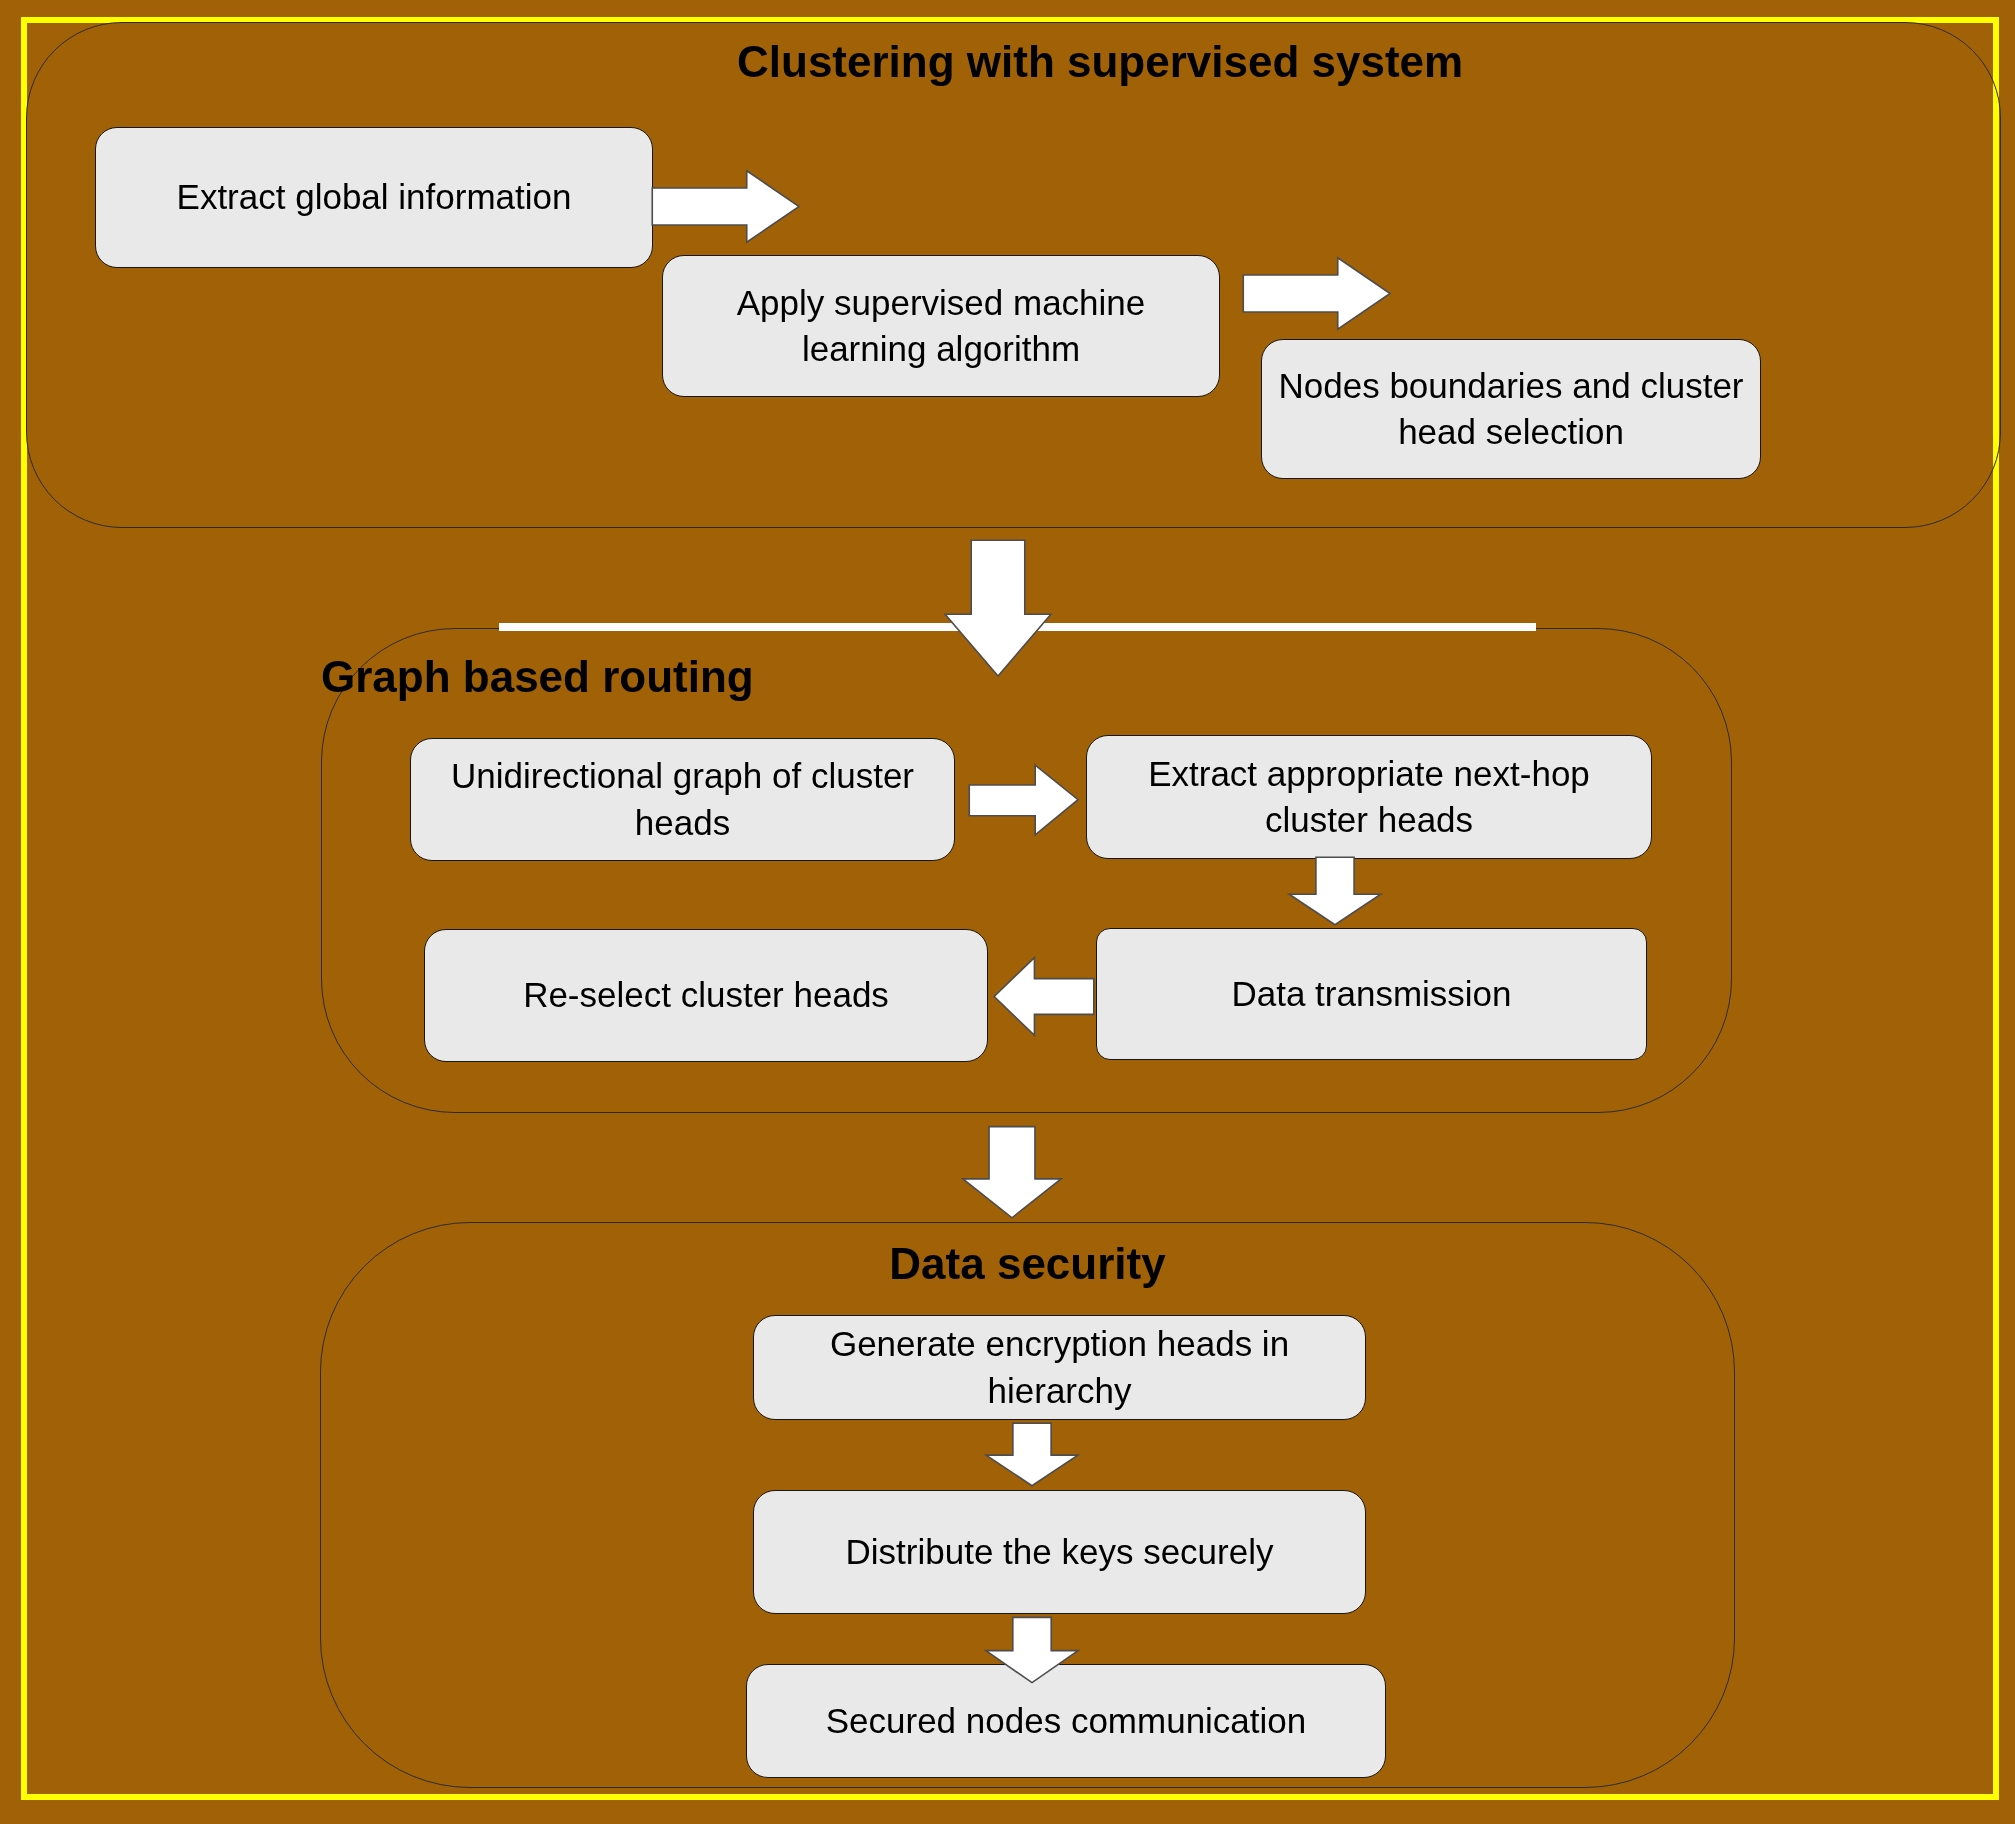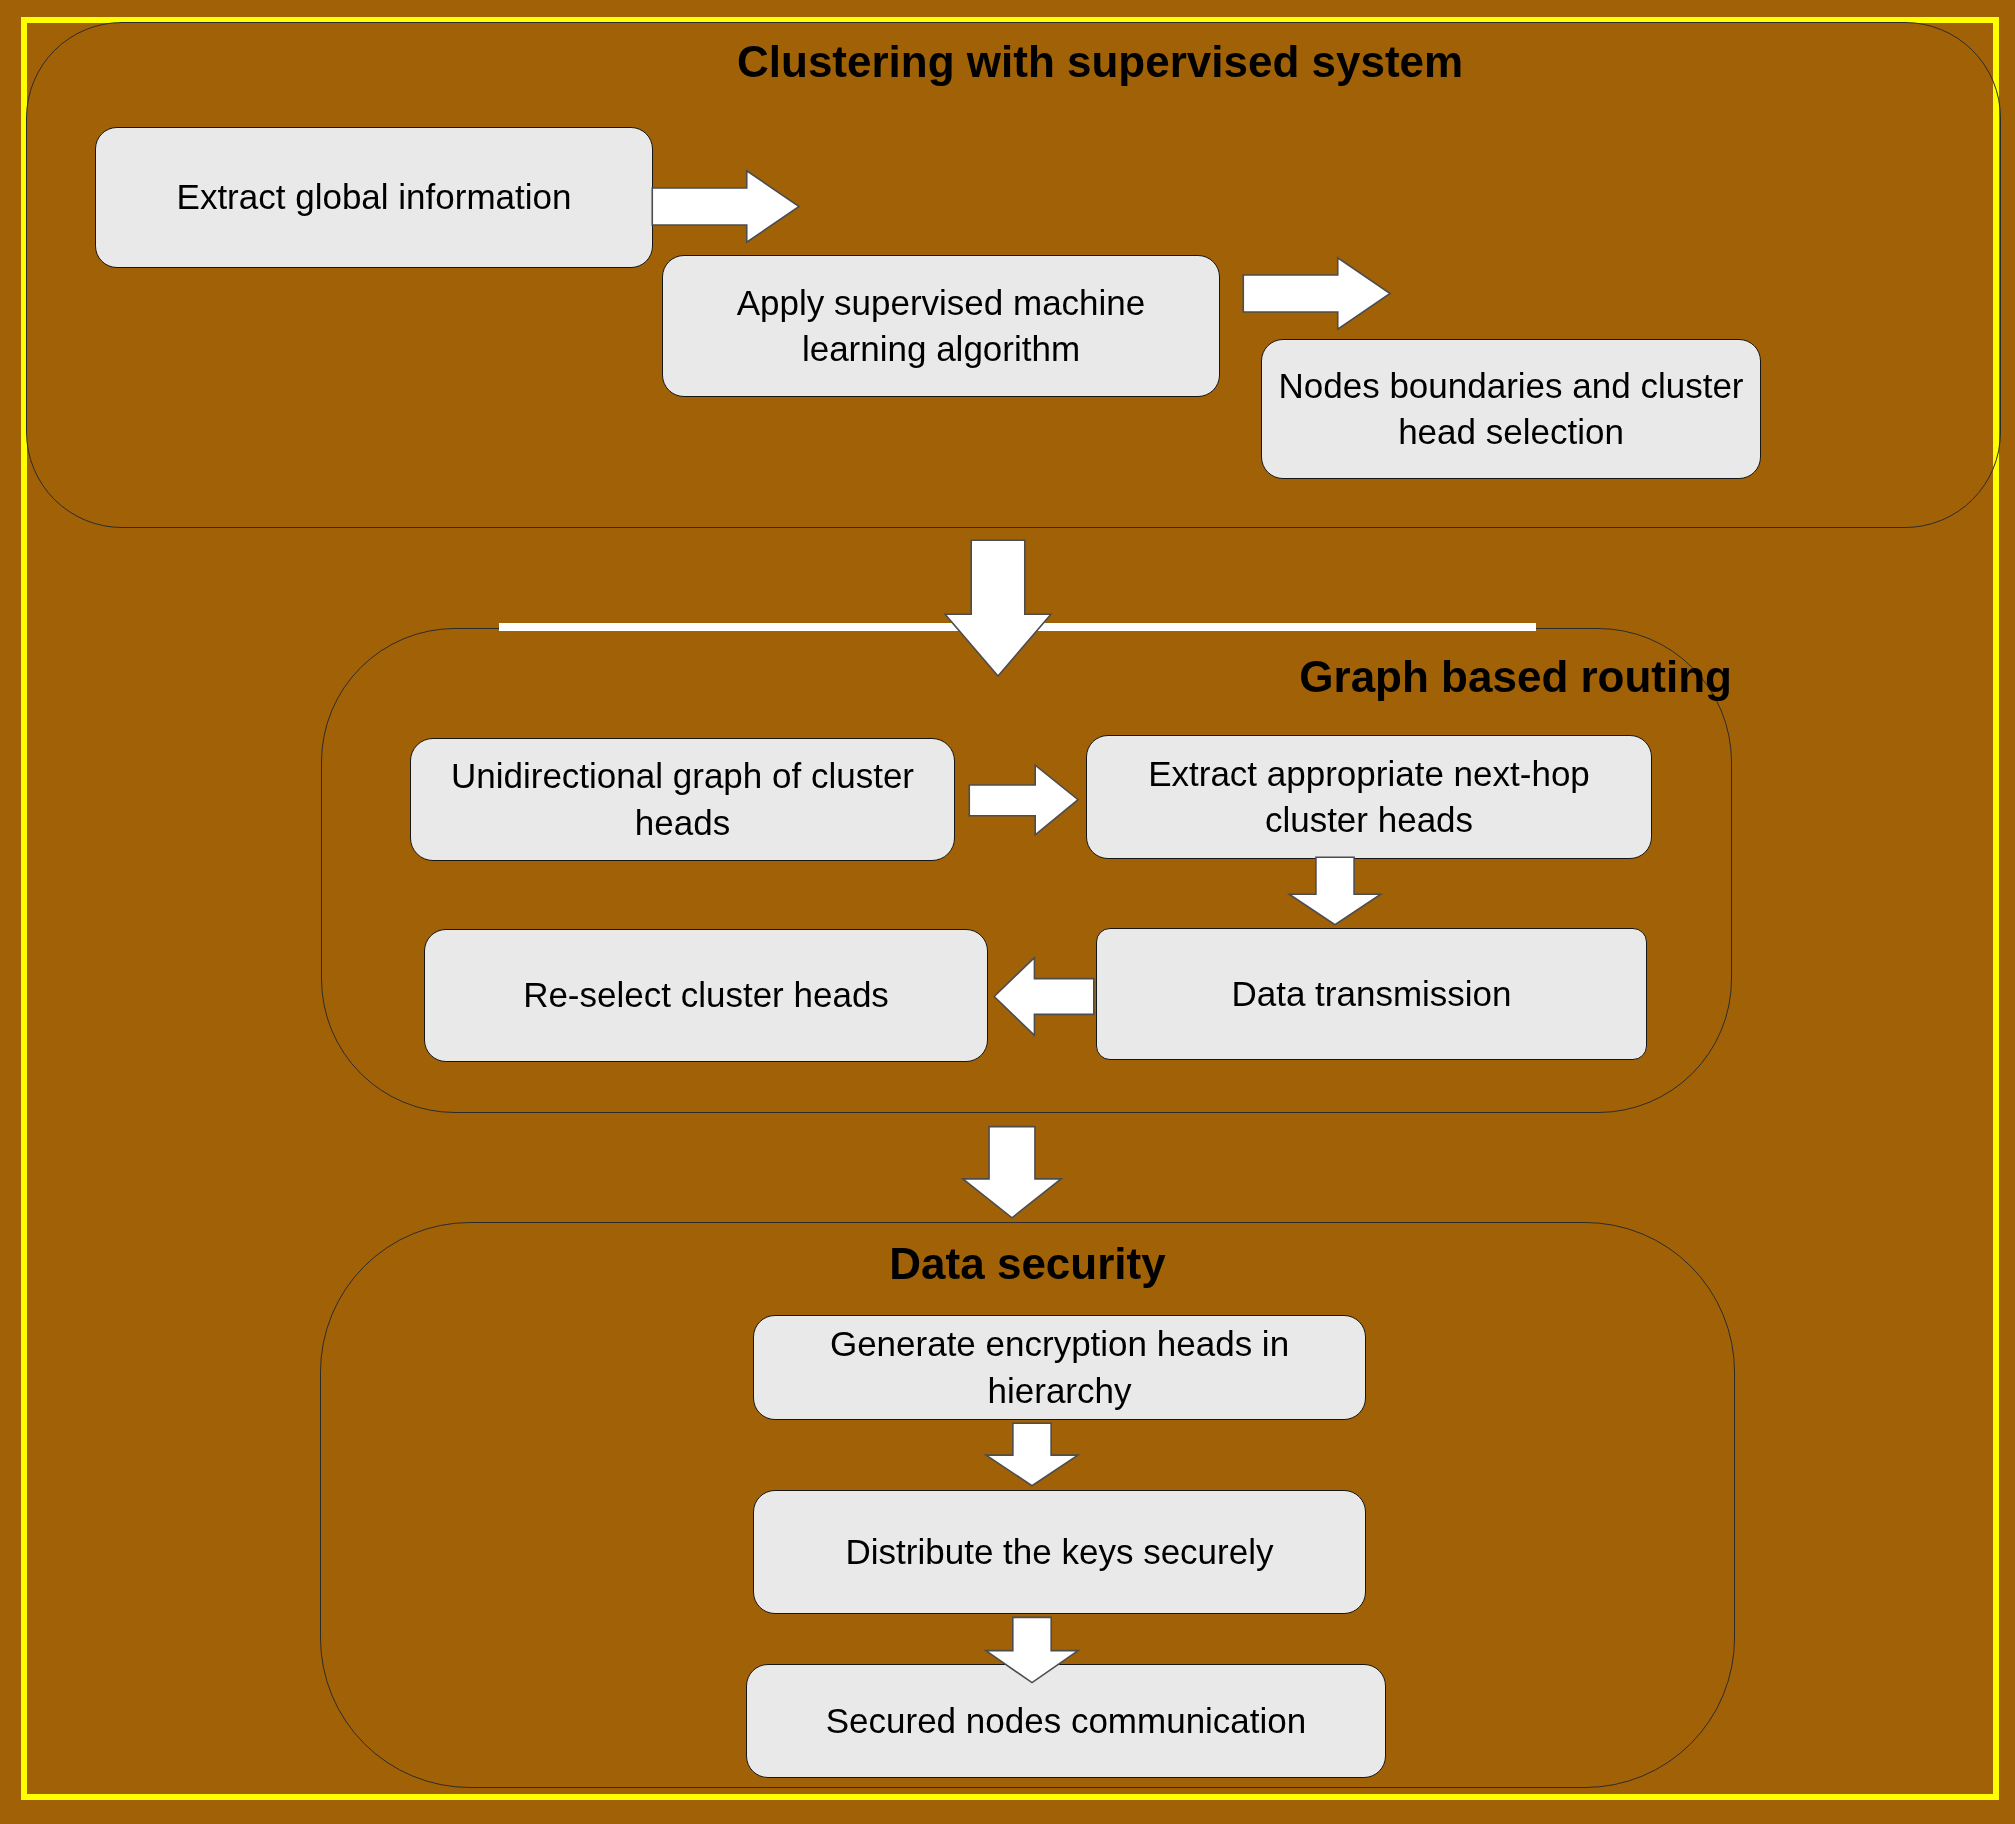--- a/index.html
+++ b/index.html
@@ -35,42 +35,42 @@
 
   .sec-title{
     position:absolute;
     font-weight:bold;
     font-size:44px;
     line-height:1.2;
     z-index:3;
     letter-spacing:0px;
   }
   .title1{left:737px;top:36px;width:819px;text-align:left;}
-  .title2{left:321px;top:651px;width:1411px;text-align:right;}
+  .title2{left:321px;top:651px;width:1411px;text-align:left;}
   .title3{left:320px;top:1238px;width:1415px;text-align:center;}
 
   .node{
     position:absolute;
     background:#e9e9e9;
     border:1.9px solid #161616;
     border-radius:22px;
     box-sizing:border-box;
     display:flex;
     align-items:center;
     justify-content:center;
     text-align:center;
     font-size:35px;
     line-height:1.32;
     z-index:3;
     padding:2.6px 15.4px;
   }
   .box1{left:72px;top:127px;width:558px;height:141px;margin-left:23px;}
   .box2{left:662px;top:255px;width:558px;height:142px;}
   .box3{left:1261px;top:339px;width:500px;height:140px;}
-  .box4{left:410px;top:738px;width:545px;height:123px;border-radius:23px;}
+  .box4{left:410px;top:738px;width:545px;height:123px;}
   .box5{left:1086px;top:735px;width:566px;height:124px;text-align:center;}
   .box6{left:424px;top:929px;width:564px;height:133px;}
   .box7{left:1096px;top:928px;width:551px;height:132px;border-radius:14px;}
   .box8{left:753px;top:1315px;width:613px;height:105px;}
   .box9{left:753px;top:1490px;width:613px;height:124px;}
   .box10{left:746px;top:1664px;width:640px;height:114px;}
 
   .arrow{position:absolute;z-index:4;}
   .arrow svg{display:block;}
   .arrow polygon{fill:#ffffff;stroke:#4d4d4d;stroke-width:2.5;}

